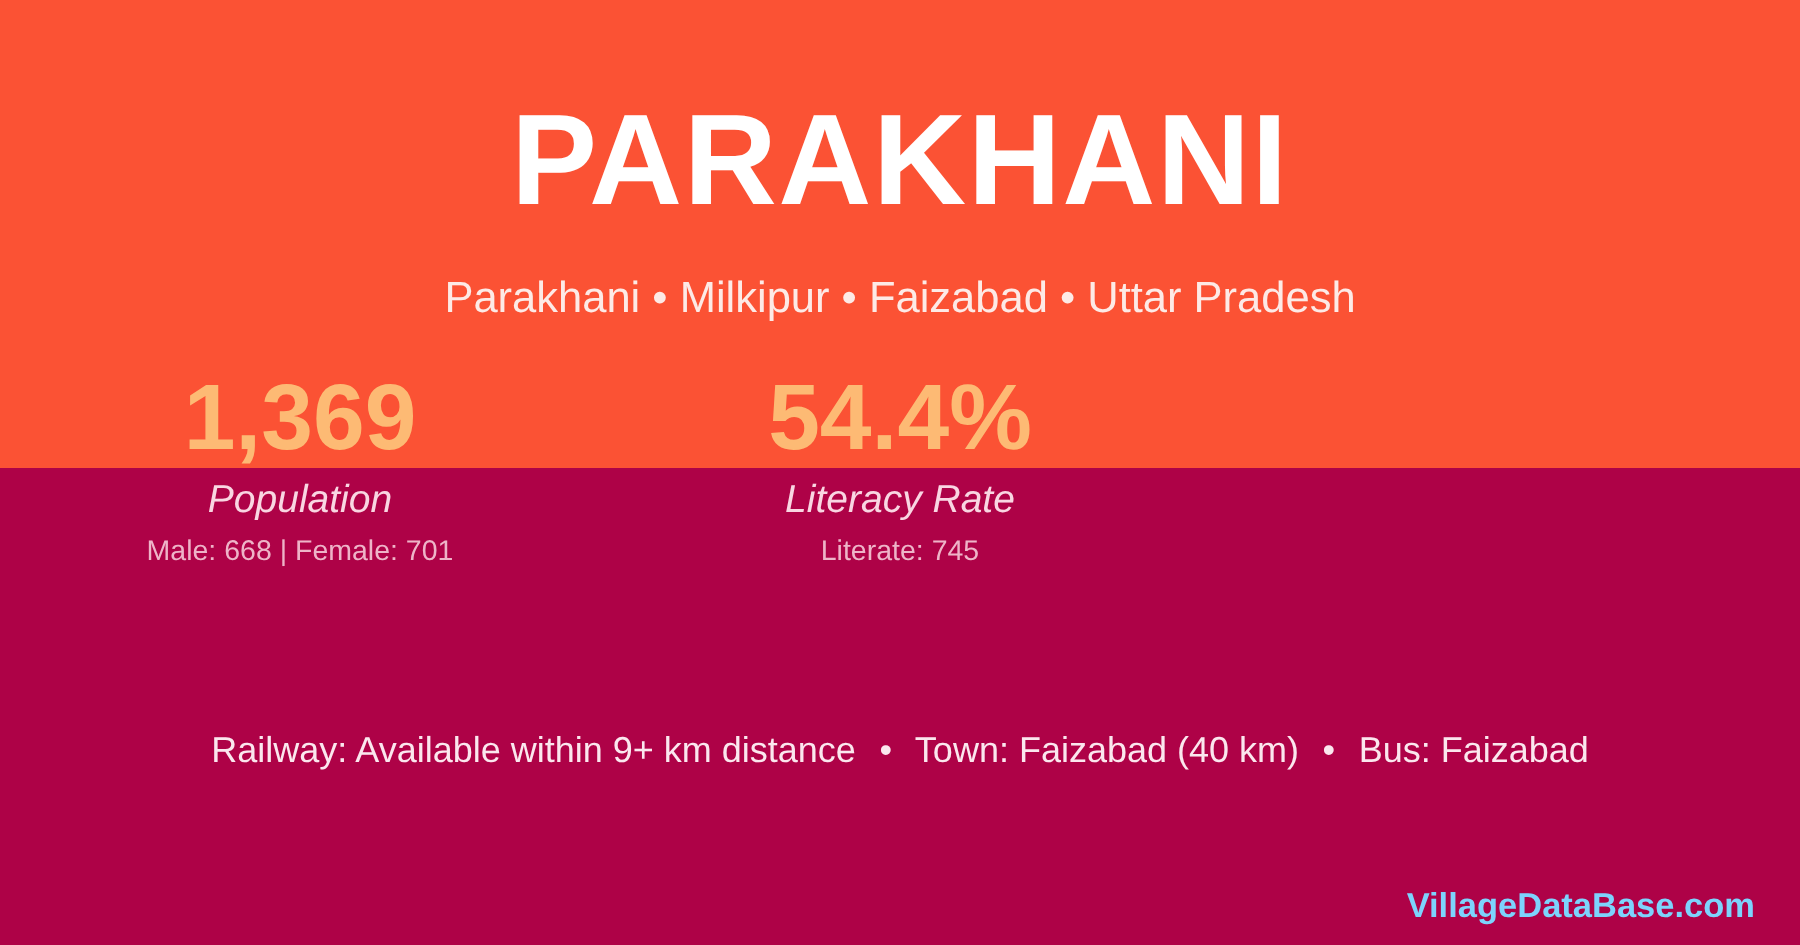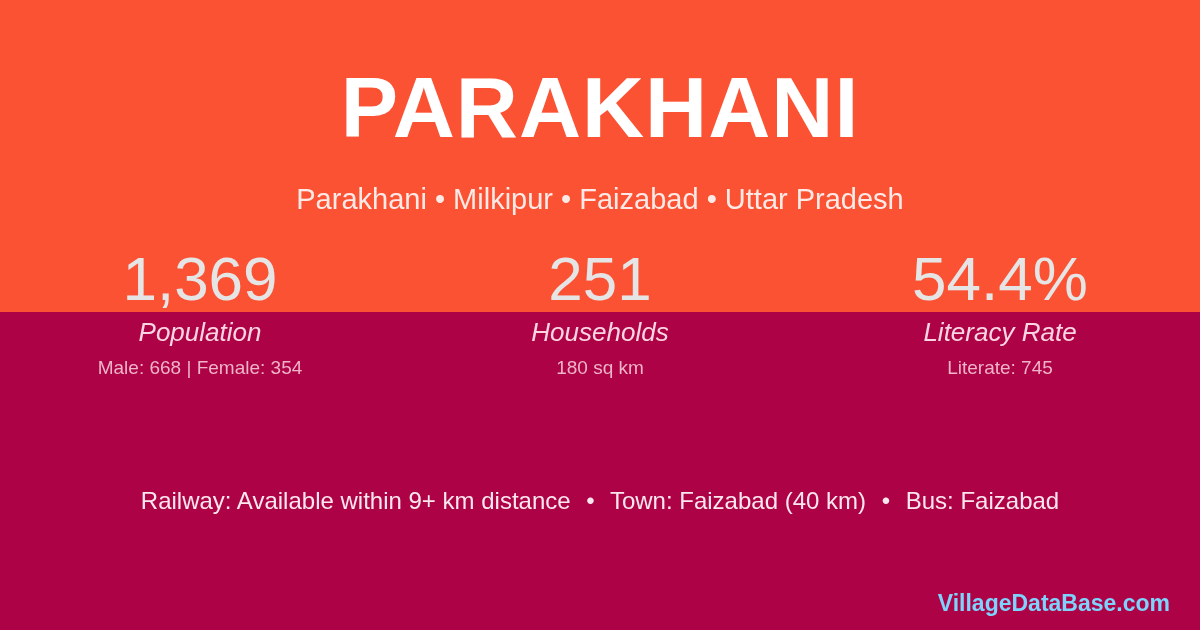--- a/index.html
+++ b/index.html
@@ -72,23 +72,23 @@
     left: 0;
     top: 248px;
     width: 1200px;
     display: flex;
   }
   .stat {
     width: 400px;
     text-align: center;
   }
   .stat-value {
-    color: #e5e5e5;
+    color: #fdba74;
     font-size: 62px;
-    font-weight: 400;
+    font-weight: 700;
     line-height: 1.0;
     letter-spacing: 0px;
     height: 64px;
   }
   .stat-label {
     margin-top: 4px;
     color: #f9d6e2;
     font-size: 26px;
     font-weight: 400;
     line-height: 1.25;
@@ -142,28 +142,23 @@
 
   <div class="title">PARAKHANI</div>
 
   <div class="subtitle">Parakhani • Milkipur • Faizabad • Uttar Pradesh</div>
 
   <div class="stats">
 
     <div class="stat">
       <div class="stat-value">1,369</div>
       <div class="stat-label">Population</div>
-      <div class="stat-sub">Male: 668 | Female: 354</div>
+      <div class="stat-sub">Male: 668 | Female: 701</div>
     </div>
 
-    <div class="stat">
-      <div class="stat-value">251</div>
-      <div class="stat-label">Households</div>
-      <div class="stat-sub">180 sq km</div>
-    </div>
 
     <div class="stat">
       <div class="stat-value">54.4%</div>
       <div class="stat-label">Literacy Rate</div>
       <div class="stat-sub">Literate: 745</div>
     </div>
 
   </div>
 
   <div class="facilities">

